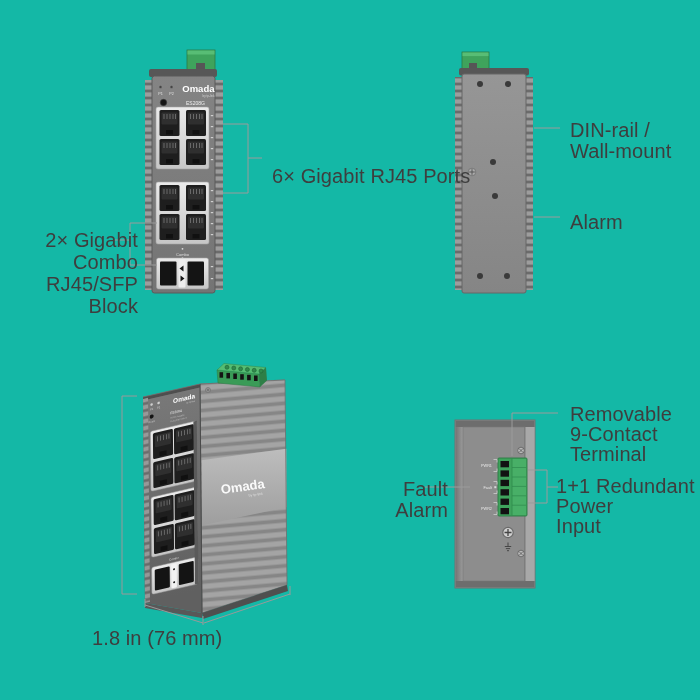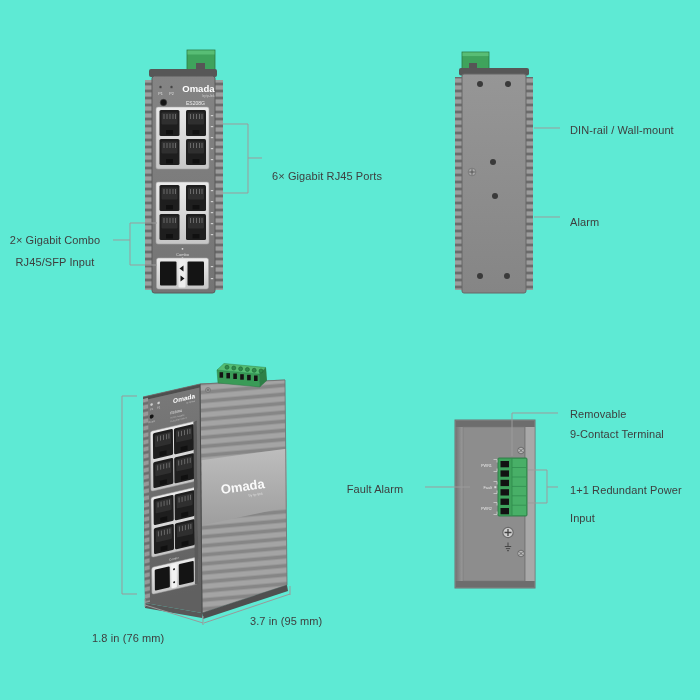--- a/index.html
+++ b/index.html
@@ -1,21 +1,21 @@
 <!DOCTYPE html>
 <html><head>
 <meta charset="utf-8">
 <style>
   html,body{margin:0;padding:0;background:#ffffff;}
-  .canvas{position:relative;width:700px;height:700px;background:#5eead4;overflow:hidden;
+  .canvas{position:relative;width:700px;height:700px;background:#14b8a6;overflow:hidden;
           font-family:"Liberation Sans",sans-serif;}
   svg{position:absolute;left:0;top:0;}
   svg text{font-family:"Liberation Sans",sans-serif;}
-  .label{position:absolute;font-size:11px;color:#3e3e3e;line-height:21px;letter-spacing:.1px;}
-  .label.r{text-align:center;}
+  .label{position:absolute;font-size:20px;color:#3e3e3e;line-height:21px;letter-spacing:.1px;}
+  .label.r{text-align:right;padding-left:28px;}
 </style>
 </head>
 <body>
 
 <div class="canvas">
 
 <svg width="700" height="700" viewBox="0 0 700 700">
   <defs>
     <linearGradient id="bezelGrad" x1="0" y1="0" x2="0" y2="1">
       <stop offset="0" stop-color="#ebebeb"></stop>
@@ -295,37 +295,36 @@
 
   <path d="M512,413 H558 M512,413 V456" stroke="#9b9b9b" stroke-width="1" fill="none"></path>
   <path d="M425,487 H470" stroke="#9b9b9b" stroke-width="1"></path>
   <path d="M528,470 H547 M528,503 H547 M547,470 V503 M547,487 H558" stroke="#9b9b9b" stroke-width="1" fill="none"></path>
 </svg>
 
 <div class="label" style="left:272px;top:166px">6× Gigabit RJ45 Ports</div>
 
 <div class="label r" style="left:0;top:229px;width:110px;line-height:22px">
   <div>2× Gigabit Combo</div>
-  <div>RJ45/SFP Input</div>
+  <div>RJ45/SFP Block</div>
 </div>
 
 <div class="label" style="left:570px;top:120px">DIN-rail / Wall-mount</div>
 
 <div class="label" style="left:570px;top:211px;line-height:23px">
   <div>Alarm</div>
 </div>
 
 <div class="label" style="left:570px;top:404px;line-height:20px">
   <div>Removable</div>
   <div>9-Contact Terminal</div>
 </div>
 
 <div class="label r" style="left:330px;top:479px;width:90px">Fault Alarm</div>
 
-<div class="label" style="left:570px;top:476px;line-height:28px">
+<div class="label" style="left:556px;top:476px;line-height:20px">
   <div>1+1 Redundant Power</div>
   <div>Input</div>
 </div>
 
 <div class="label" style="left:92px;top:628px">1.8 in (76 mm)</div>
-<div class="label" style="left:250px;top:611px">3.7 in (95 mm)</div>
 
 </div>
 
 </body></html>

